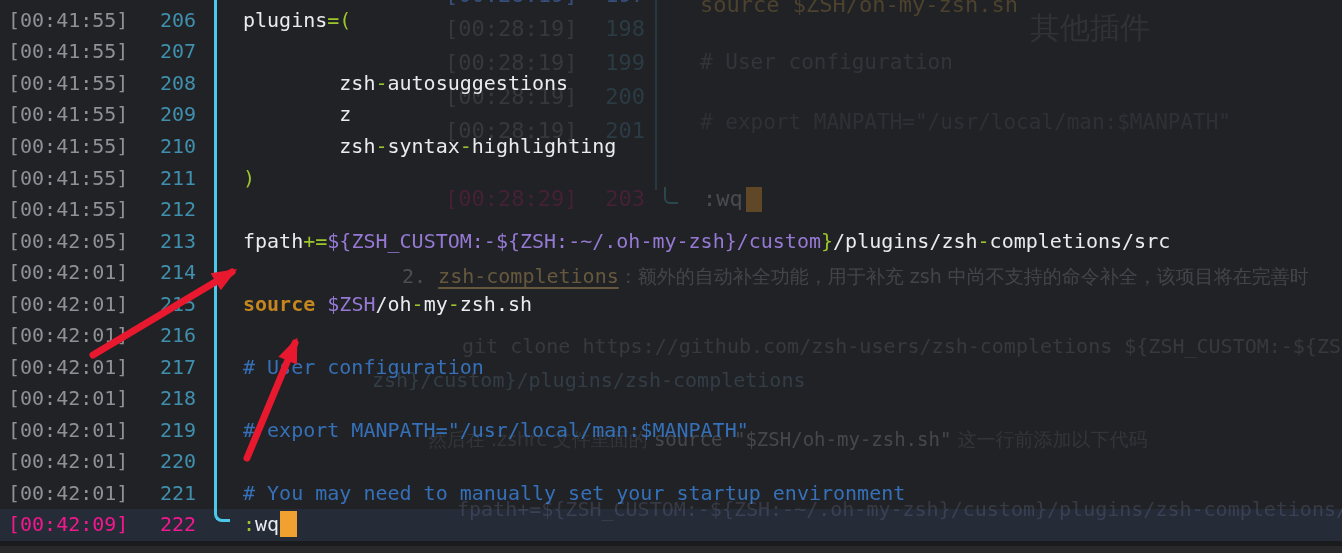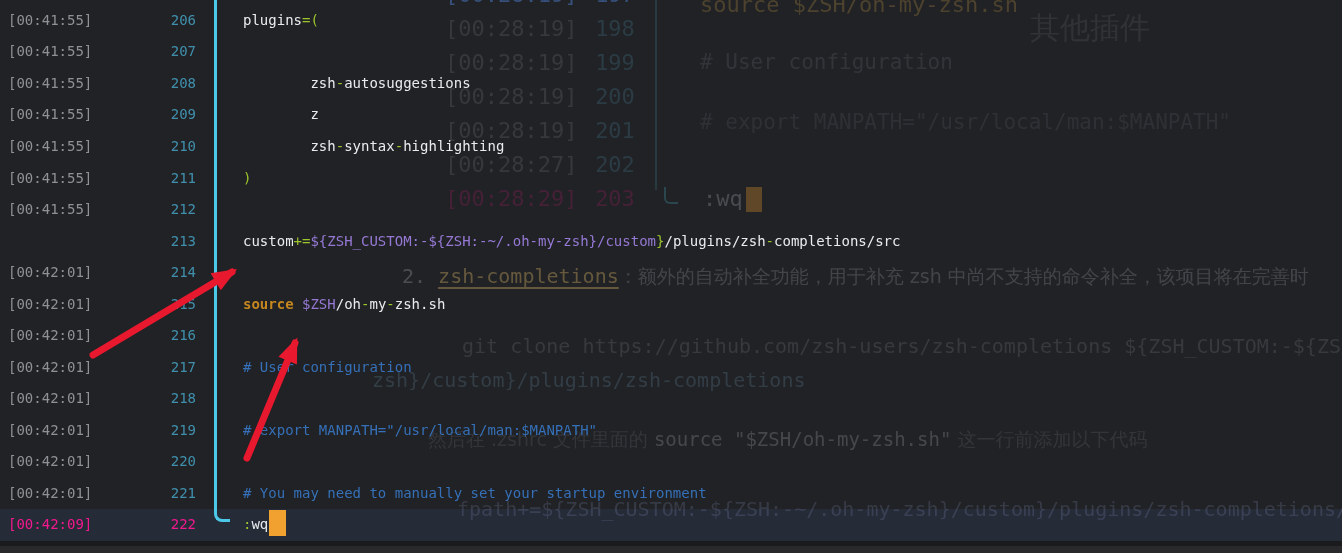--- a/index.html
+++ b/index.html
@@ -1,39 +1,39 @@
 <!DOCTYPE html>
 <html style="--bg: #212225; --row-highlight: #262b38; --separator: #4cc9e9; --timestamp: #8f9196; --line-number: #4090ad; --code-white: #e9ecee; --green: #9dc62d; --purple: #9579d4; --orange: #c4861e; --comment-blue: #3570b8; --pink: #f2188e; --cursor-orange: #f0a12f; --arrow-red: #e8192e;"><head>
 <meta charset="utf-8">
 <style>
   html,body{margin:0;padding:0;background:#111;}
   .screen{position:relative;width:1342px;height:553px;background:var(--bg);overflow:hidden;
           font-family:"DejaVu Sans Mono",monospace;}
   
   .rows{position:absolute;left:0;top:-26.6px;width:100%;z-index:2;}
-  .row{position:relative;height:31.53px;line-height:31.53px;font-size:14px;white-space:pre;}
+  .row{position:relative;height:31.53px;line-height:31.53px;font-size:20px;white-space:pre;}
   .row.current{background:var(--row-highlight);}
   .ts{position:absolute;left:8px;color:var(--timestamp);}
   .num{position:absolute;left:138px;width:58px;text-align:right;color:var(--line-number);}
   .row.current .ts,.row.current .num{color:var(--pink);}
   .code{position:absolute;left:243px;}
   .tok-w{color:var(--code-white);margin-top:32px;} .tok-g{color:var(--green);} .tok-p{color:var(--purple);}
   .tok-o{color:var(--orange);font-weight:bold;} .tok-b{color:var(--comment-blue);}
   .cursor{display:inline-block;width:17px;height:26px;background:var(--cursor-orange);
           vertical-align:middle;margin-left:1px;transform:translateY(-2px);}
   
   .sep{position:absolute;left:214px;top:0;width:3px;height:507px;background:var(--separator);z-index:3;}
   .sep-corner{position:absolute;left:214px;top:507px;width:13px;height:12px;
               border-left:3px solid var(--separator);border-bottom:3px solid var(--separator);
               border-bottom-left-radius:8px;z-index:3;}
   
   .ghost-term{position:absolute;left:445px;top:0;width:360px;height:240px;}
   .grow{position:absolute;left:0;height:34px;line-height:34px;font-size:22px;white-space:pre;z-index:1;}
   .gts{color:rgba(160,168,178,.17);}
-  .gnum{position:absolute;left:140px;width:60px;text-align:center;color:rgba(85,160,195,.2);}
+  .gnum{position:absolute;left:140px;width:60px;text-align:right;color:rgba(85,160,195,.2);}
   .gblue .gts,.gblue .gnum{color:rgba(75,125,210,.5);}
   .gwq .gts,.gwq .gnum{color:rgba(235,30,140,.18);}
   .gsep{position:absolute;left:210px;top:-10px;width:2px;height:200px;background:rgba(80,200,230,.15);z-index:1;}
   .gcorner{position:absolute;left:219px;top:5px;width:12px;height:15px;
            border-left:2px solid rgba(80,200,230,.22);border-bottom:2px solid rgba(80,200,230,.22);
            border-bottom-left-radius:6px;}
   .gwqt{position:absolute;left:258px;color:rgba(190,198,210,.25);}
   .gcursor{position:absolute;left:301px;top:5px;width:16px;height:25px;background:rgba(240,160,48,.3);}
   .ghost-item{position:absolute;white-space:pre;z-index:1;}
   #g-src{left:700px;top:-8px;font-size:22px;color:rgba(200,160,70,.26);}
@@ -61,21 +61,20 @@
 
 <div class="screen">
 
   <div class="ghost-term">
     <div class="gsep"></div>
   <div class="grow gblue" style="top: -22px;"><span class="gts">[00:28:19]</span><span class="gnum">197</span></div>
       <div class="grow" style="top: 12px;"><span class="gts">[00:28:19]</span><span class="gnum">198</span></div>
       <div class="grow" style="top: 46px;"><span class="gts">[00:28:19]</span><span class="gnum">199</span></div>
       <div class="grow" style="top: 80px;"><span class="gts">[00:28:19]</span><span class="gnum">200</span></div>
       <div class="grow" style="top: 114px;"><span class="gts">[00:28:19]</span><span class="gnum">201</span></div>
-      <div class="grow" style="top: 148px;"><span class="gts">[00:28:27]</span><span class="gnum">202</span></div>
       <div class="grow gwq" style="top: 182px;"><span class="gts">[00:28:29]</span><span class="gnum">203</span><span class="gcorner"></span><span class="gwqt">:wq</span><span class="gcursor"></span></div>
     </div>
   <div class="ghost-item" id="g-src">source $ZSH/oh-my-zsh.sh</div>
   <div class="ghost-item" id="g-head">其他插件</div>
   <div class="ghost-item" id="g-userconf"># User configuration</div>
   <div class="ghost-item" id="g-export"># export MANPATH="/usr/local/man:$MANPATH"</div>
   <div class="ghost-item" id="g-item2"><span class="g2num">2.</span><span class="g2link">zsh-completions</span><span class="g2desc">：额外的自动补全功能，用于补充 zsh 中尚不支持的命令补全，该项目将在完善时</span></div>
   <div class="ghost-item" id="g-git">git clone https://github.com/zsh-users/zsh-completions ${ZSH_CUSTOM:-${ZSH:-~</div>
   <div class="ghost-item" id="g-gitwrap">zsh}/custom}/plugins/zsh-completions</div>
   <div class="ghost-item" id="g-note"><span class="gn-plain">然后在 .zshrc 文件里面的 </span><span class="gn-code">source "$ZSH/oh-my-zsh.sh"</span><span class="gn-plain"> 这一行前添加以下代码</span></div>
@@ -83,21 +82,21 @@
 
   <div class="rows">
       <div class="row"><span class="ts">[00:41:55]</span><span class="num">205</span><span class="code"><span class="tok-b"># Add wisely, as too many plugins slow down shell startup.</span></span></div>
       <div class="row"><span class="ts">[00:41:55]</span><span class="num">206</span><span class="code"><span class="tok-w">plugins</span><span class="tok-g">=(</span></span></div>
       <div class="row"><span class="ts">[00:41:55]</span><span class="num">207</span></div>
       <div class="row"><span class="ts">[00:41:55]</span><span class="num">208</span><span class="code"><span class="tok-w">        zsh</span><span class="tok-g">-</span><span class="tok-w">autosuggestions</span></span></div>
       <div class="row"><span class="ts">[00:41:55]</span><span class="num">209</span><span class="code"><span class="tok-w">        z</span></span></div>
       <div class="row"><span class="ts">[00:41:55]</span><span class="num">210</span><span class="code"><span class="tok-w">        zsh</span><span class="tok-g">-</span><span class="tok-w">syntax</span><span class="tok-g">-</span><span class="tok-w">highlighting</span></span></div>
       <div class="row"><span class="ts">[00:41:55]</span><span class="num">211</span><span class="code"><span class="tok-g">)</span></span></div>
       <div class="row"><span class="ts">[00:41:55]</span><span class="num">212</span><span class="code"></span></div>
-      <div class="row"><span class="num">213</span><span class="code"><span class="tok-w">custom</span><span class="tok-g">+=</span><span class="tok-p">${ZSH_CUSTOM:-${ZSH:-~/.oh-my-zsh}/custom</span><span class="tok-g">}</span><span class="tok-w">/plugins/zsh</span><span class="tok-g">-</span><span class="tok-w">completions/src</span></span></div>
+      <div class="row"><span class="ts">[00:42:05]</span><span class="num">213</span><span class="code"><span class="tok-w">fpath</span><span class="tok-g">+=</span><span class="tok-p">${ZSH_CUSTOM:-${ZSH:-~/.oh-my-zsh}/custom</span><span class="tok-g">}</span><span class="tok-w">/plugins/zsh</span><span class="tok-g">-</span><span class="tok-w">completions/src</span></span></div>
       <div class="row"><span class="ts">[00:42:01]</span><span class="num">214</span><span class="code"></span></div>
       <div class="row"><span class="ts">[00:42:01]</span><span class="num">215</span><span class="code"><span class="tok-o">source</span><span class="tok-w"> </span><span class="tok-p">$ZSH</span><span class="tok-w">/oh</span><span class="tok-g">-</span><span class="tok-w">my</span><span class="tok-g">-</span><span class="tok-w">zsh.sh</span></span></div>
       <div class="row"><span class="ts">[00:42:01]</span><span class="num">216</span><span class="code"></span></div>
       <div class="row"><span class="ts">[00:42:01]</span><span class="num">217</span><span class="code"><span class="tok-b"># User configuration</span></span></div>
       <div class="row"><span class="ts">[00:42:01]</span><span class="num">218</span><span class="code"></span></div>
       <div class="row"><span class="ts">[00:42:01]</span><span class="num">219</span><span class="code"><span class="tok-b"># export MANPATH="/usr/local/man:$MANPATH"</span></span></div>
       <div class="row"><span class="ts">[00:42:01]</span><span class="num">220</span><span class="code"></span></div>
       <div class="row"><span class="ts">[00:42:01]</span><span class="num">221</span><span class="code"><span class="tok-b"># You may need to manually set your startup environment</span></span></div>
       <div class="row current"><span class="ts">[00:42:09]</span><span class="num">222</span><span class="code"><span class="tok-g">:</span><span class="tok-w">wq</span><span class="cursor"></span></span></div>
     </div>

